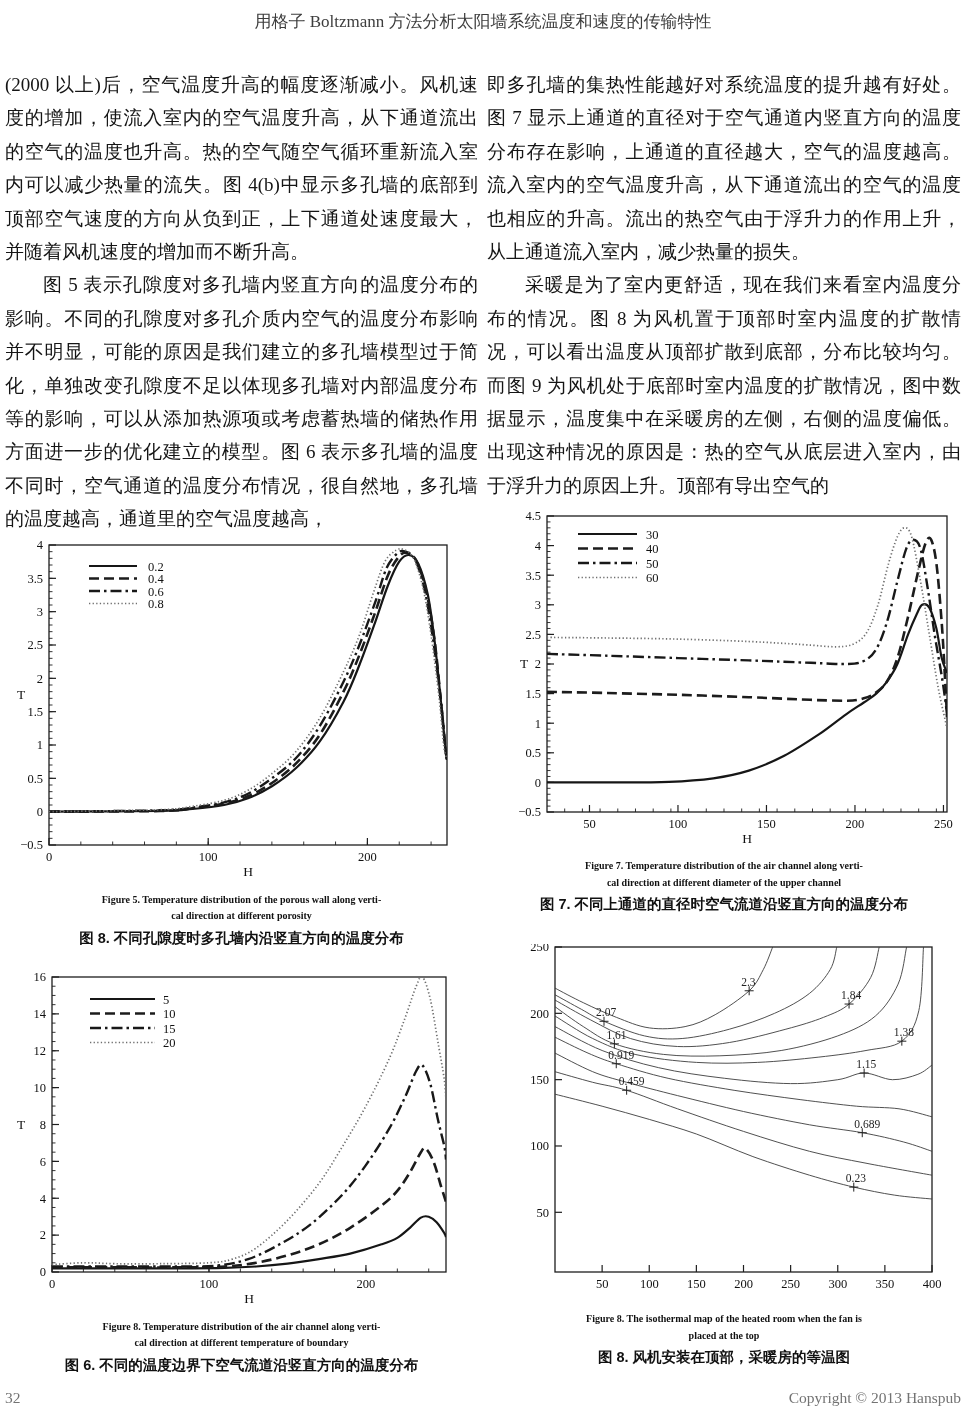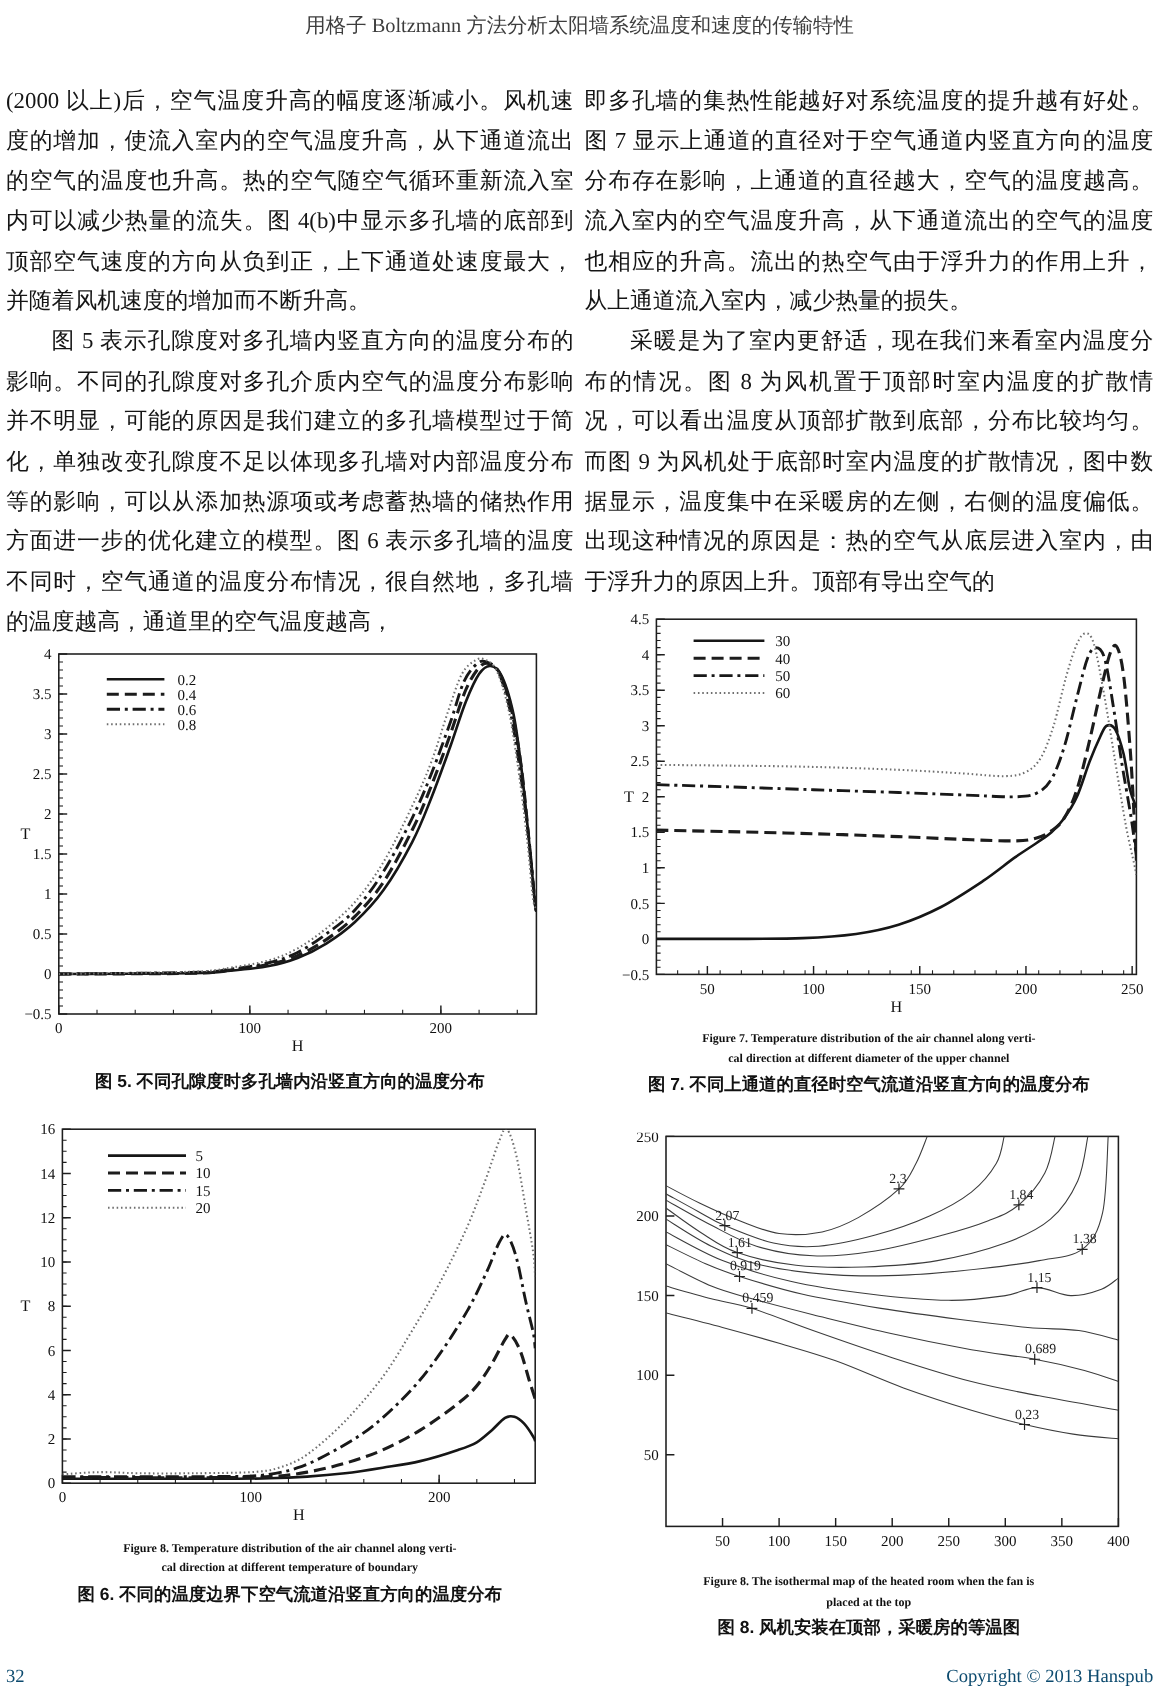--- a/index.html
+++ b/index.html
@@ -14,21 +14,21 @@
   .fig5-wrap{margin-top:2px;}
   .fig6-wrap{margin-top:14px;}
   .fig7-wrap{margin-top:6px;}
   .fig8-wrap{margin-top:30px;}
   .caption{margin-top:12px;text-align:center;}
   .cap-en{font-weight:bold;font-size:10px;line-height:16.5px;white-space:pre-line;color:#111;}
   .cap-zh{font-weight:bold;font-size:14.5px;line-height:20px;margin-top:3px;color:#111;
           font-family:"Liberation Sans","DejaVu Sans",sans-serif;text-align:center;}
   .chart svg{display:block;font-family:"Liberation Serif","DejaVu Serif",serif;}
   .footer{position:absolute;left:5px;right:5px;top:1389px;display:flex;
-          justify-content:space-between;font-size:15.5px;color:#0c4a6e;}
+          justify-content:space-between;font-size:15.5px;color:#737373;}
 </style>
 </head>
 <body>
 
 <div class="page">
 
   <div class="header">用格子 Boltzmann 方法分析太阳墙系统温度和速度的传输特性</div>
 
   <div class="columns">
 
@@ -137,21 +137,23 @@
               <text x="143" y="32.5" font-size="12.5" fill="#111">0.2</text>
               <line x1="84" y1="40.5" x2="132" y2="40.5" stroke="#1c1c1c" stroke-width="2.6" stroke-dasharray="10,5"></line>
               <text x="143" y="45" font-size="12.5" fill="#111">0.4</text>
               <line x1="84" y1="53" x2="132" y2="53" stroke="#181818" stroke-width="2.4" stroke-dasharray="11,4,2.5,4"></line>
               <text x="143" y="57.5" font-size="12.5" fill="#111">0.6</text>
               <line x1="84" y1="65.5" x2="132" y2="65.5" stroke="#6f6f6f" stroke-width="1.7" stroke-dasharray="1.3,2.3"></line>
               <text x="143" y="70" font-size="12.5" fill="#111">0.8</text>
             </svg>
           </div>
         <div class="caption">
-          <div class="cap-zh">图 5. 不同孔隙度时多孔墙内沿竖直方向的温度分布</div>
+          <div class="cap-en">Figure 5. Temperature distribution of the porous wall along verti-
+cal direction at different porosity</div>
+          <div class="cap-zh">图 8. 不同孔隙度时多孔墙内沿竖直方向的温度分布</div>
         </div>
       </div>
 
       <div class="figwrap fig6-wrap">
         <div class="chart" id="fig6">
             <svg width="473" height="345">
               <defs>
                 <clipPath id="fig6-clip">
                   <rect x="47" y="15" width="394" height="295"></rect>
                 </clipPath>

